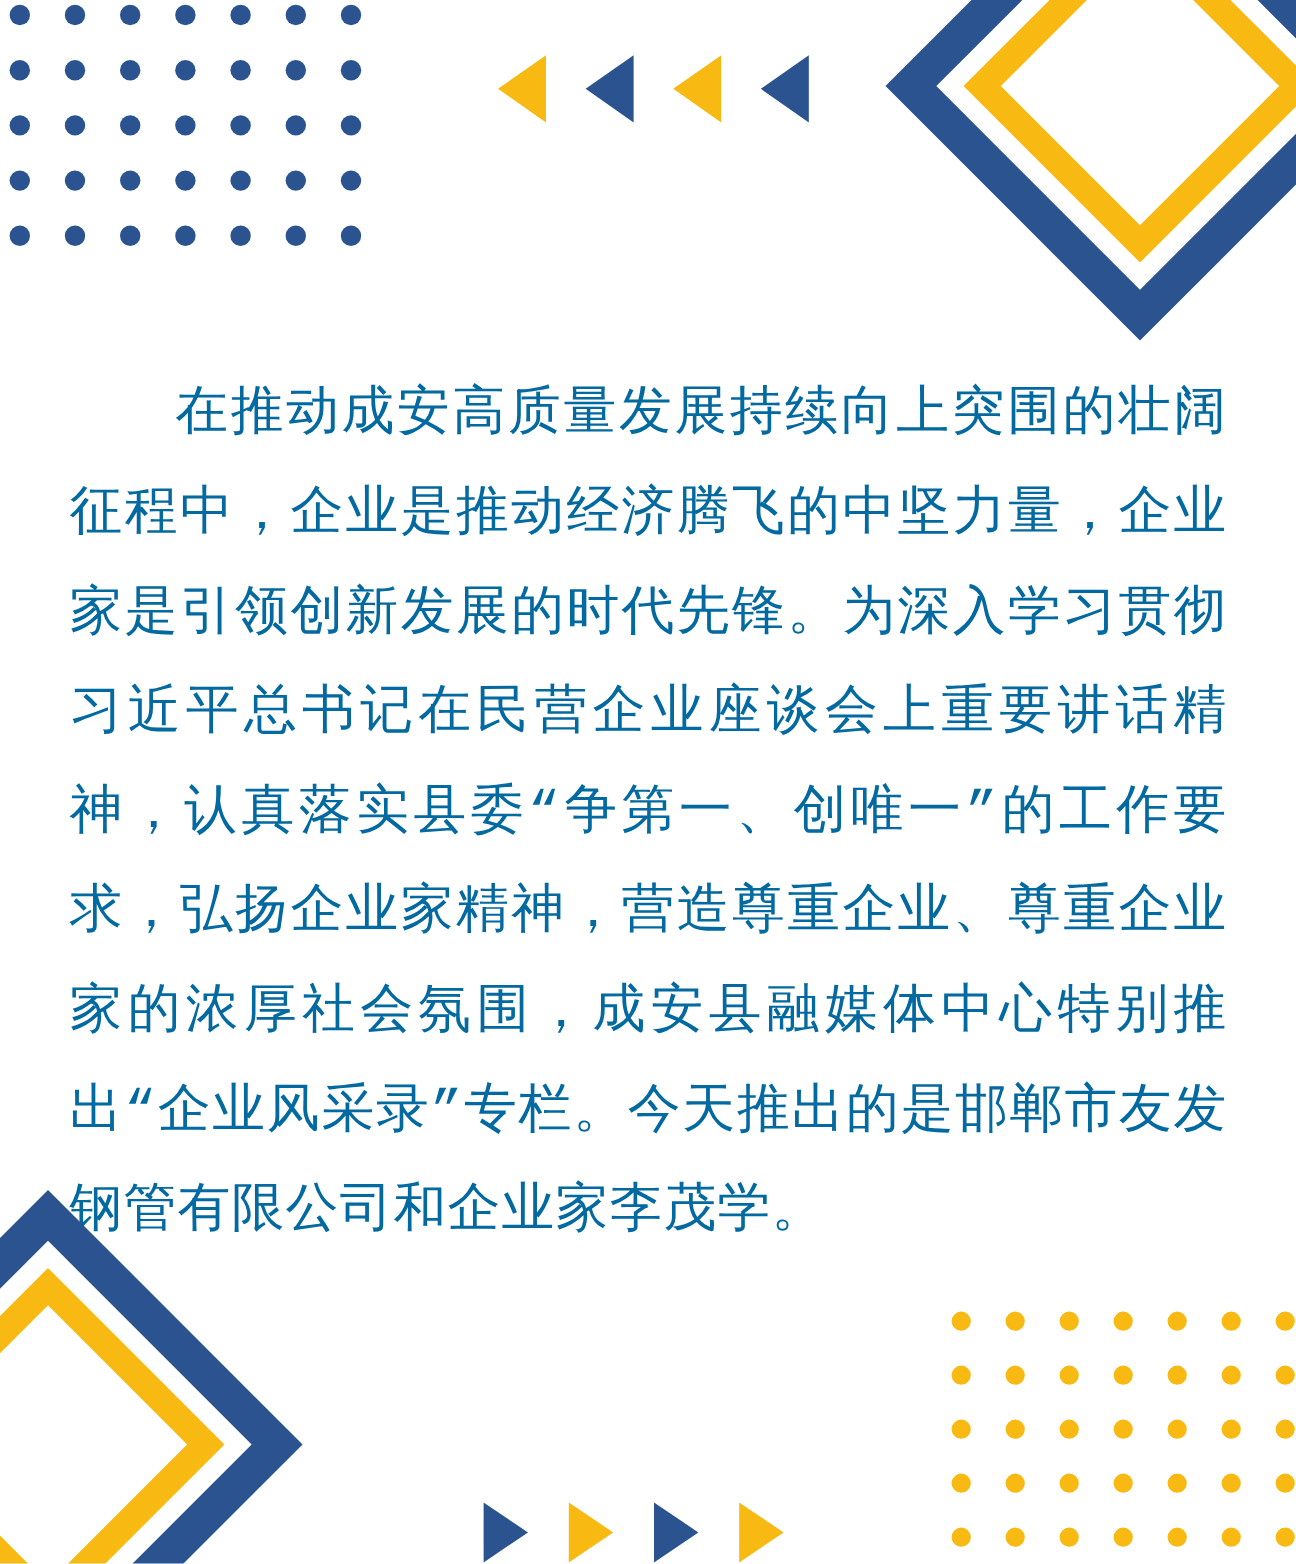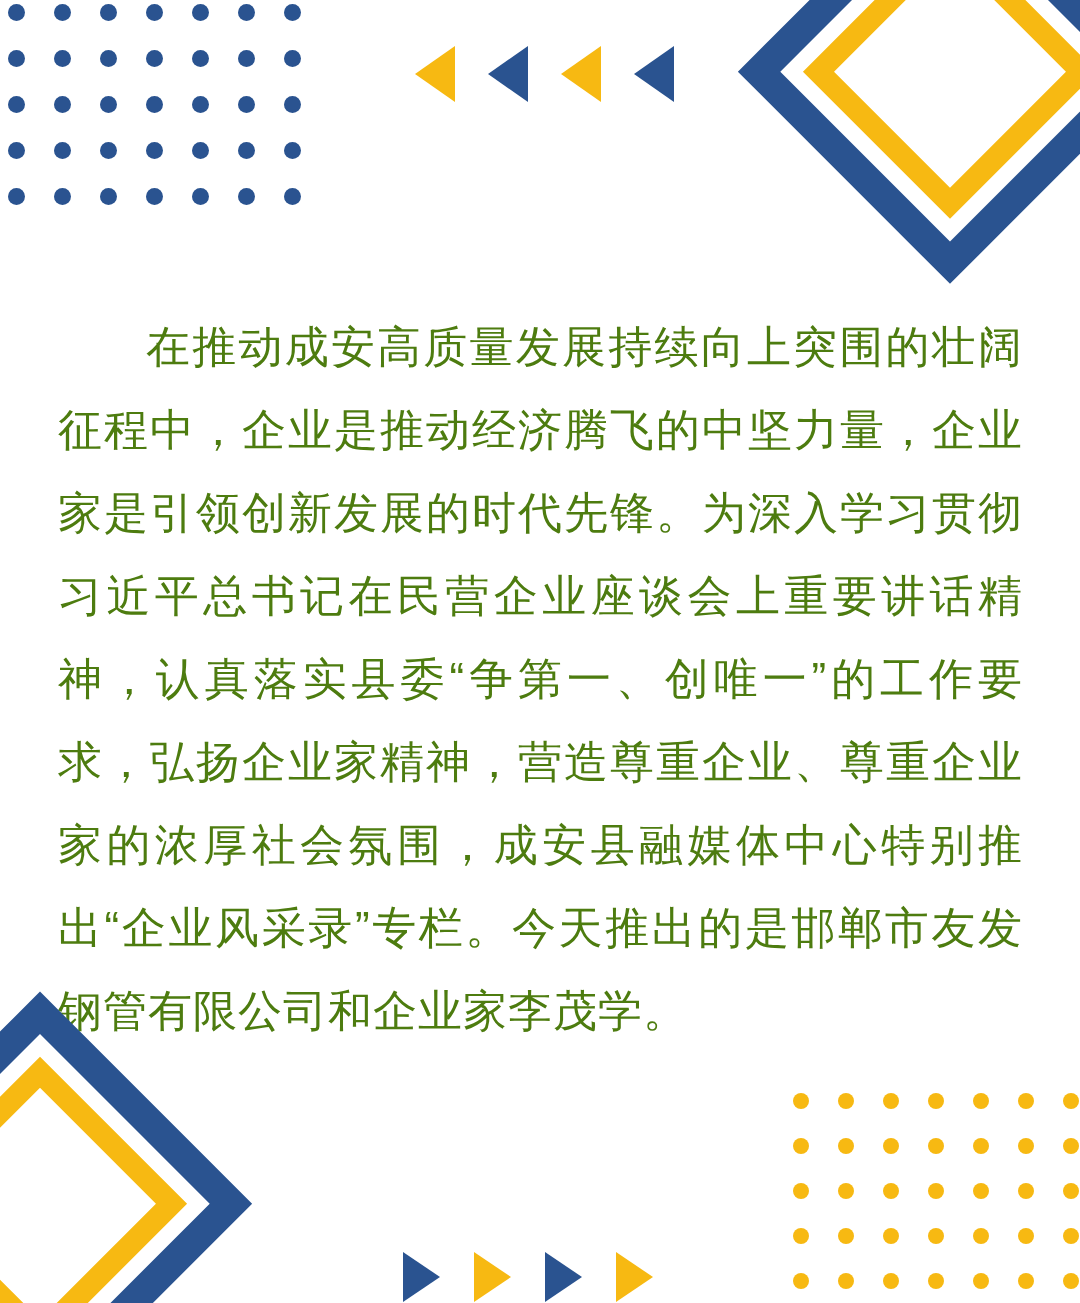--- a/index.html
+++ b/index.html
@@ -127,28 +127,28 @@
     width: 208px; height: 208px;
     border: 22px solid #f7b912;
   }
 
   
   #body-text {
     position: absolute;
     left: 58px;
     top: 305px;
     width: 965px;
-    color: #4d7c0f;
+    color: #0369a1;
     font-size: 44px;
     line-height: 83px;
     letter-spacing: 1px;
     text-align: justify;
     text-indent: 88px;
     font-weight: 500;
-    font-family: Liberation Sans, sans-serif;
+    font-family: Liberation Mono, monospace;
     white-space: pre-wrap;
   }
 </style>
 </head>
 <body>
 
 <div class="dot-grid" id="dots-top-left">
   <span class="dot"></span>
     <span class="dot"></span>
     <span class="dot"></span>

